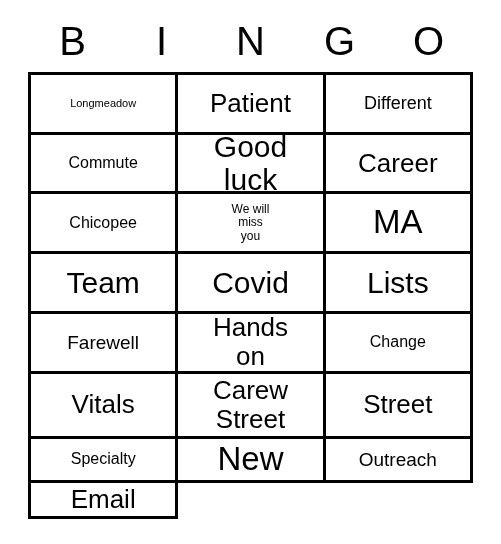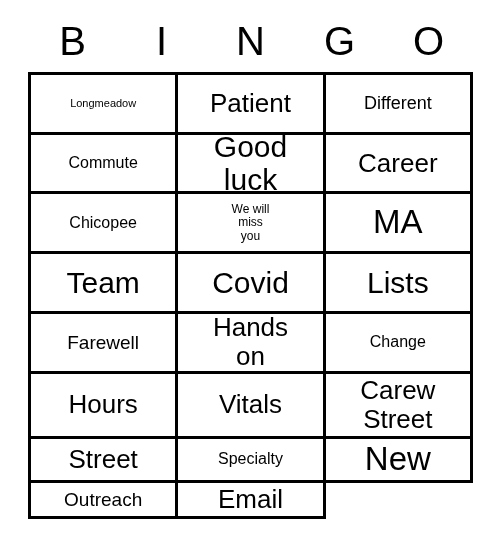--- a/index.html
+++ b/index.html
@@ -155,23 +155,20 @@
       </div>
 
     <div class="bingo-cell fs-2xl">
         <span class="cell-text">Hands
 on</span>
       </div>
     <div class="bingo-cell fs-md">
         <span class="cell-text">Change</span>
       </div>
     <div class="bingo-cell fs-2xl">
-        <span class="cell-text">Hours</span>
-      </div>
-    <div class="bingo-cell fs-2xl">
         <span class="cell-text">Vitals</span>
       </div>
     <div class="bingo-cell fs-2xl">
         <span class="cell-text">Carew
 Street</span>
       </div>
 
     <div class="bingo-cell fs-2xl">
         <span class="cell-text">Street</span>
       </div>

